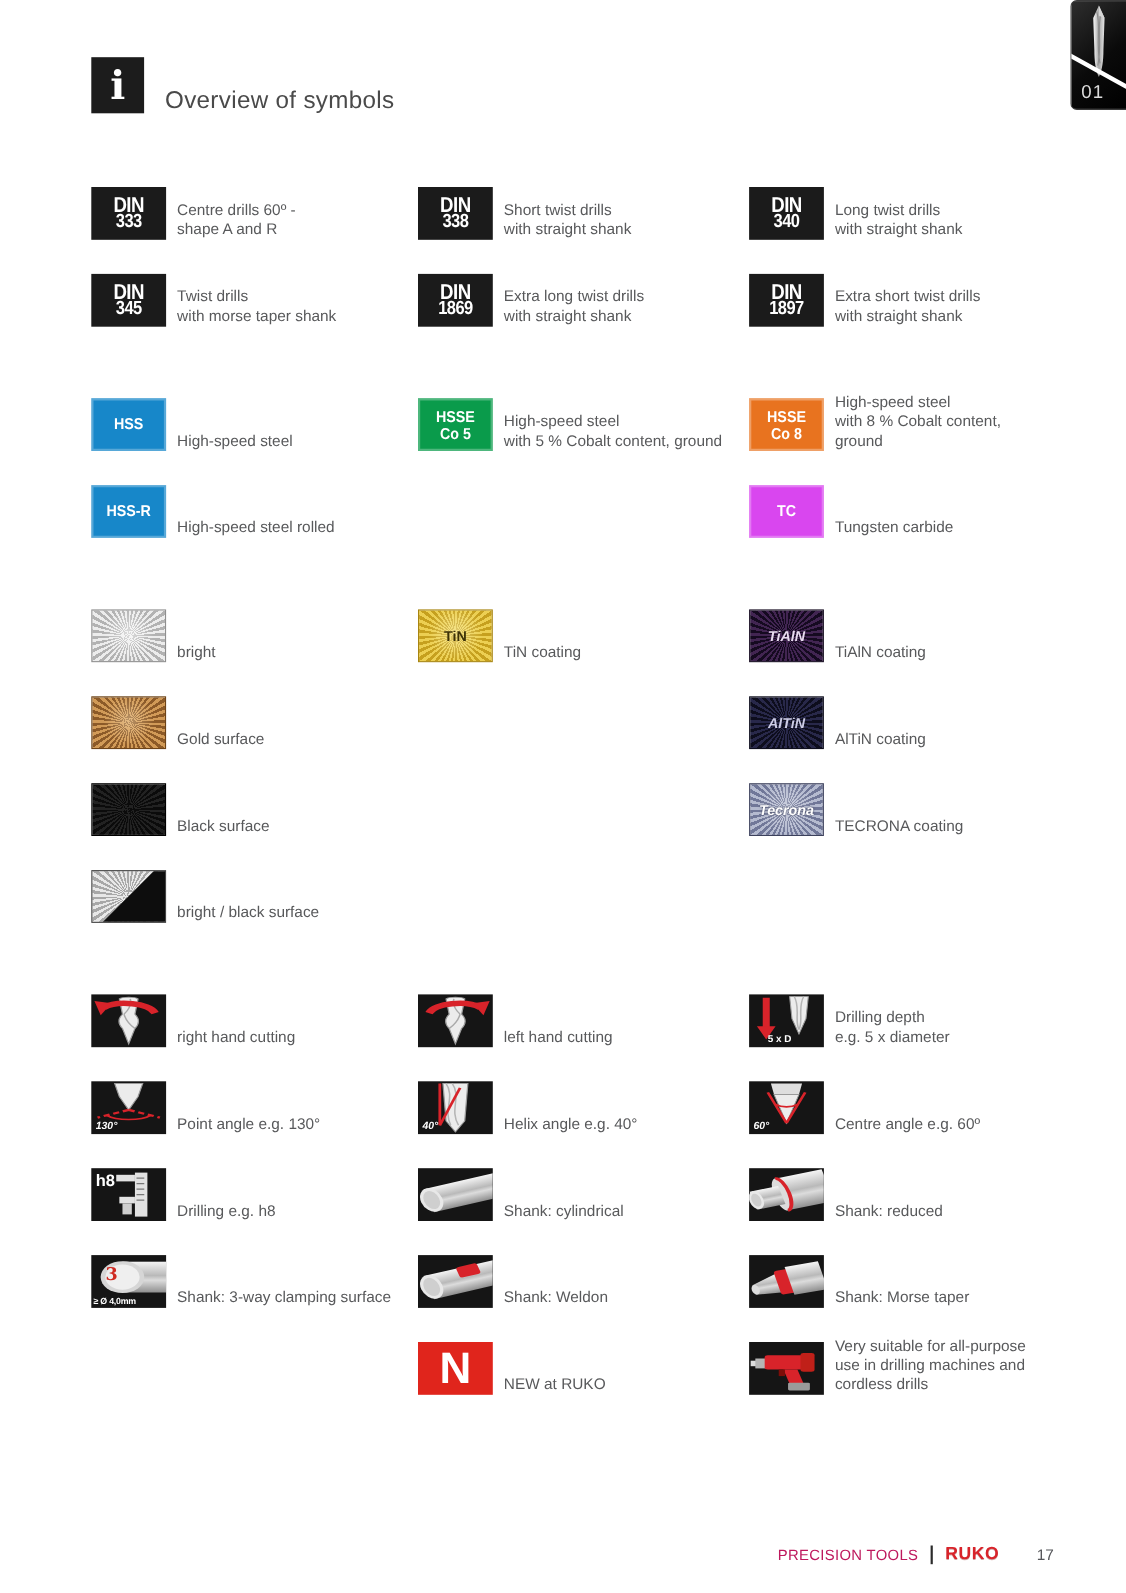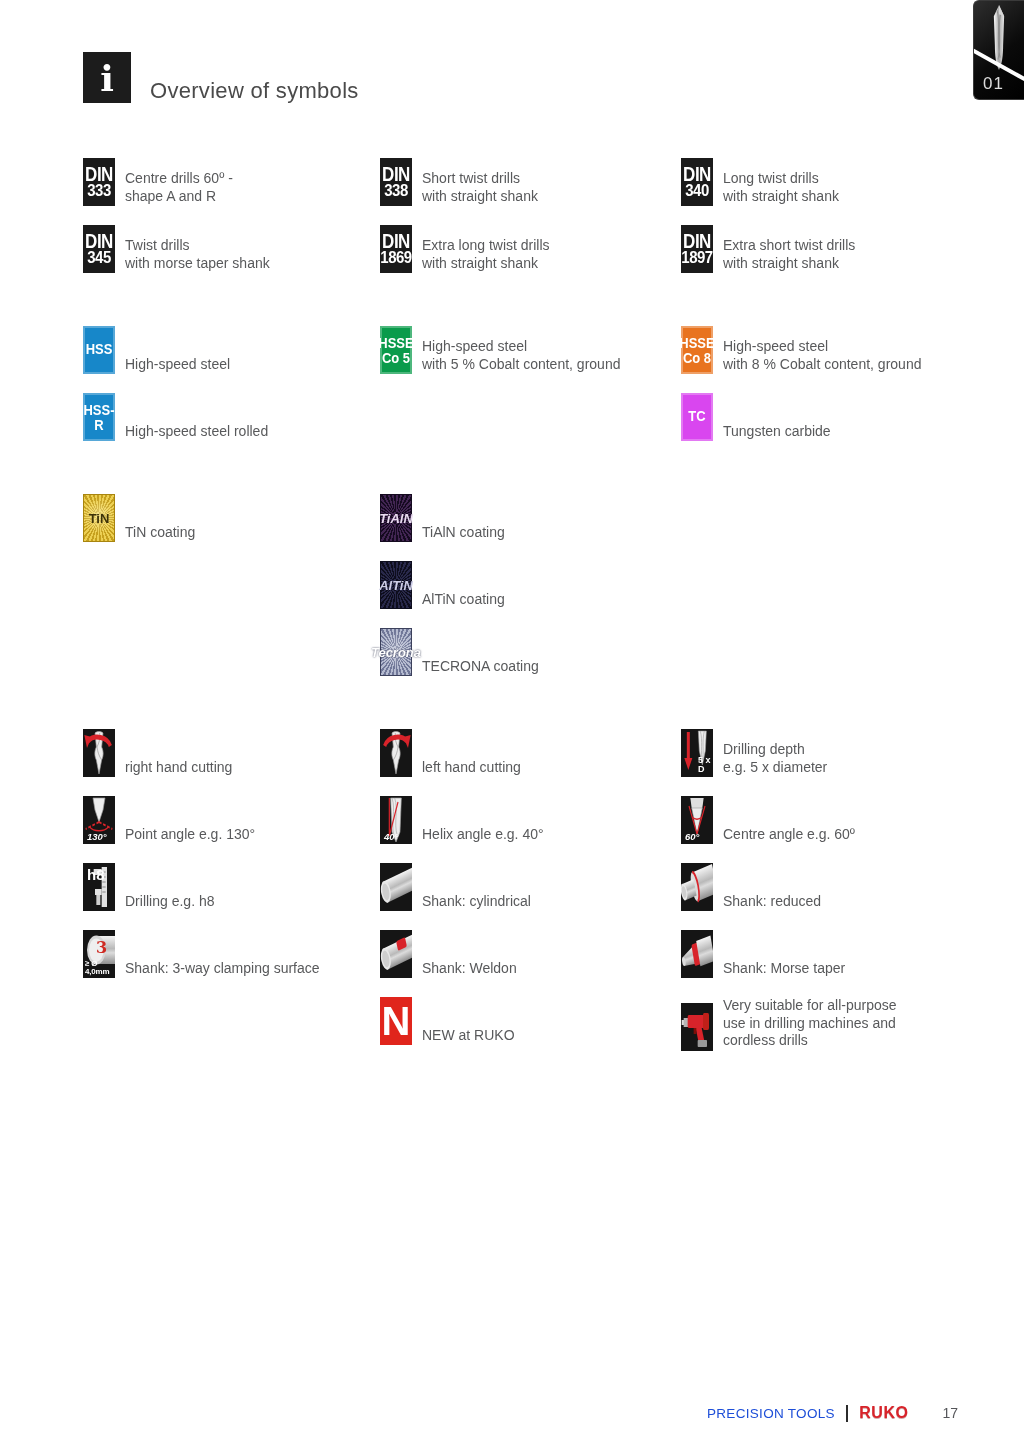--- a/index.html
+++ b/index.html
@@ -21,21 +21,21 @@
   .hdr { position:absolute; top:52px; left:83px; display:flex; align-items:flex-end; }
   .info-icon { width:48px; height:51px; background:#1c1c1c; color:#fff; display:flex; align-items:center;
     justify-content:center; font-family:"DejaVu Serif", serif; font-weight:bold; font-size:36px; line-height:1; }
   .title { margin:0 0 1px 19px; font-size:22px; font-weight:400; color:#4a4a4a; letter-spacing:0.3px; line-height:1; }
 
   
   .content { position:absolute; top:158px; left:83px; width:860px; }
   .group { display:grid; grid-template-columns:297px 301px 1fr; margin-bottom:53px; }
   .colstack { display:flex; flex-direction:column; gap:19px; align-items:flex-start; }
   .item { display:flex; align-items:flex-end; }
-  .badge { width:32px; height:48px; flex:none; position:relative; box-sizing:border-box; }
+  .badge { width:68px; height:48px; flex:none; position:relative; box-sizing:border-box;margin-top:12px; }
   .desc { margin-left:10px; font-size:14px; line-height:17.5px; color:#58595b; white-space:pre-line; padding-bottom:1px; }
 
   
   .b-din { background:#1b1b1b; color:#fff; display:flex; flex-direction:column; align-items:center; justify-content:center; }
   .dl1 { font-size:17px; font-weight:bold; line-height:15px; letter-spacing:-0.5px; transform:scaleY(1.15); }
   .dl2 { font-size:15px; font-weight:bold; line-height:15px; letter-spacing:-0.5px; transform:scaleY(1.15); }
 
   
   .b-label { display:flex; align-items:center; justify-content:center; }
   .b-label .lab { color:#fff; font-weight:bold; font-size:13px; line-height:13.5px; text-align:center;
@@ -79,21 +79,21 @@
   .cl-mm { font-style:normal; font-size:8px; left:2px; bottom:2px; letter-spacing:-0.2px; }
   .inner-num { position:absolute; left:13px; top:10px; color:#cf2a22; font-size:16px; font-weight:bold;
     font-family:"DejaVu Serif", serif; line-height:1; }
 
   
   .b-new { background:#e0251c; display:flex; align-items:center; justify-content:center; }
   .b-new .nl { color:#fff; font-size:40px; font-weight:bold; line-height:1; }
 
   
   .footer { position:absolute; top:1404px; right:66px; display:flex; align-items:center; }
-  .f-label { font-size:13.5px; color:#1d4ed8; letter-spacing:0.3px; }
+  .f-label { font-size:13.5px; color:#be185d; letter-spacing:0.3px; }
   .f-bar { width:2.5px; height:17px; background:#2b2b2b; margin:0 11px; }
   .f-logo { font-size:16px; font-weight:bold; color:#d8232a; letter-spacing:0.5px;
     text-shadow:0 1px 0 rgba(120,0,0,.35); }
   .f-page { font-size:14px; color:#55565a; margin-left:34px; }
 </style>
 </head>
 <body>
 
 <svg width="0" height="0" style="position:absolute" aria-hidden="true">
   <defs>
@@ -226,20 +226,38 @@
             <span class="lab">TC</span>
           </div>
           <div class="desc">Tungsten carbide</div>
         </div>
       </div>
     </section>
 
     <section class="group">
       <div class="colstack">
         <div class="item">
+          <div class="badge b-surface s-bright"></div>
+          <div class="desc">bright</div>
+        </div>
+        <div class="item">
+          <div class="badge b-surface s-gold"></div>
+          <div class="desc">Gold surface</div>
+        </div>
+        <div class="item">
+          <div class="badge b-surface s-black"></div>
+          <div class="desc">Black surface</div>
+        </div>
+        <div class="item">
+          <div class="badge b-surface s-brightblack"></div>
+          <div class="desc">bright / black surface</div>
+        </div>
+      </div>
+      <div class="colstack">
+        <div class="item">
           <div class="badge b-surface s-tin">
             <span class="s-lab tin-lab">TiN</span>
           </div>
           <div class="desc">TiN coating</div>
         </div>
       </div>
       <div class="colstack">
         <div class="item">
           <div class="badge b-surface s-tialn">
             <span class="s-lab tialn-lab">TiAlN</span>

